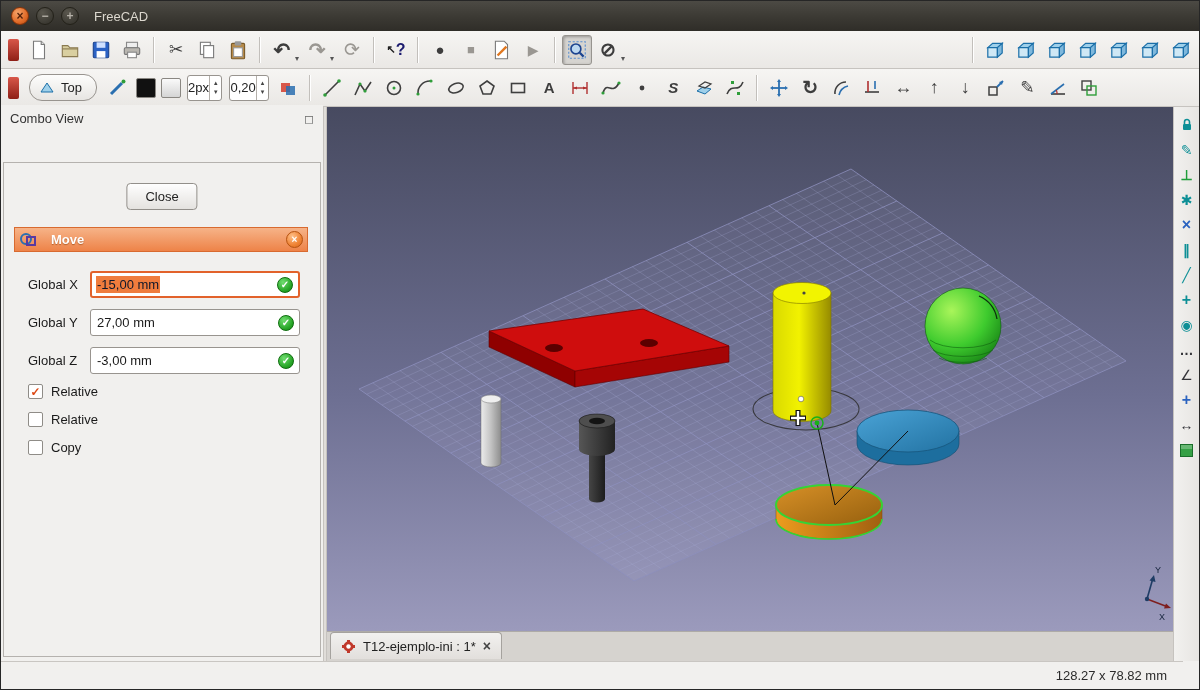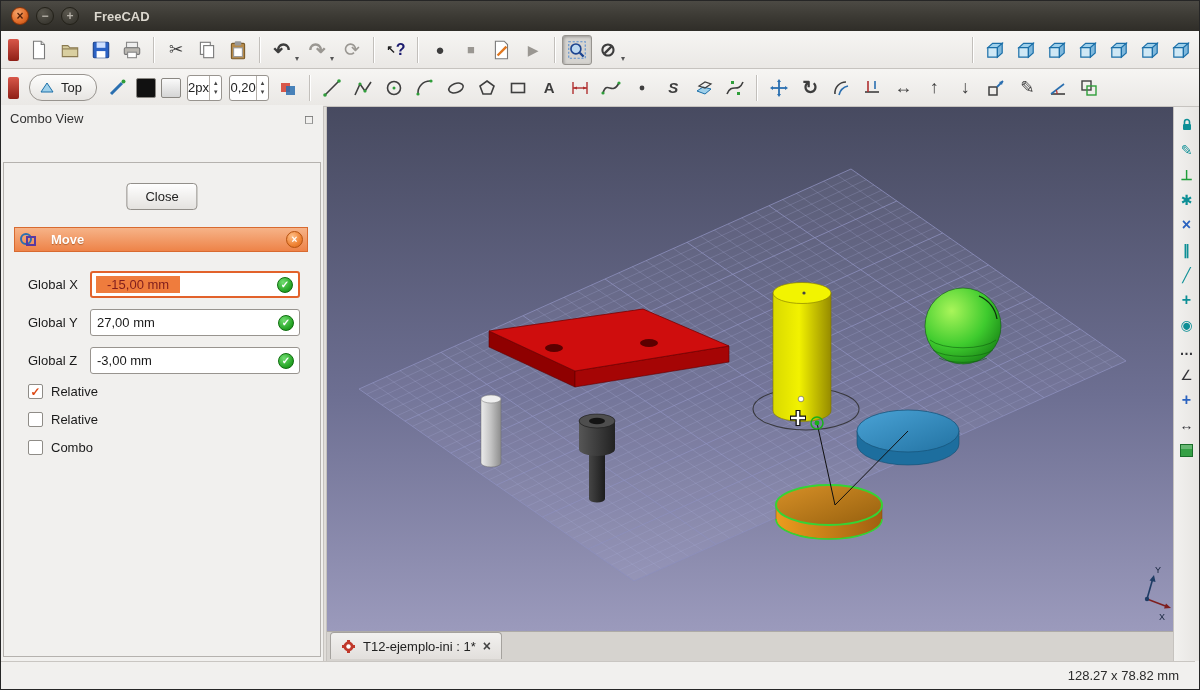--- a/index.html
+++ b/index.html
@@ -7,21 +7,21 @@
   .win{position:relative;width:1200px;height:690px;overflow:hidden;background:#f1f0ee;
        font-family:"Liberation Sans",sans-serif;font-size:13px;color:#222;border:1px solid #262626}
 
   
   .titlebar{height:30px;background:linear-gradient(#4c4a44,#3b3933 55%,#2f2d28);
             display:flex;align-items:center;padding:0 10px;gap:7px}
   .tbtn{width:18px;height:18px;border-radius:50%;display:flex;align-items:center;justify-content:center;
         font-size:12px;line-height:1;font-weight:bold}
   .tbtn.close{background:radial-gradient(circle at 35% 30%,#f5a369,#e06b28 60%,#b4490f);border:1px solid #8a3408;color:#55220a}
   .tbtn.min,.tbtn.max{background:radial-gradient(circle at 35% 30%,#5a574e,#3e3c35 65%,#32302a);border:1px solid #232119;color:#b5b1a8}
-  .wtitle{font-weight:bold;color:#dcd8cf;margin-left:8px}
+  .wtitle{font-weight:normal;color:#dcd8cf;margin-left:8px}
 
   
   .toolbar{display:flex;align-items:center;height:38px;background:linear-gradient(#f6f5f3,#eae8e5);
            border-bottom:1px solid #c6c3bf;padding:0 3px;gap:1px}
   .handle{width:11px;height:22px;background:linear-gradient(#d8574a,#8e1f16);border-radius:2px;margin:0 4px;flex:0 0 auto}
   .ti{min-width:30px;height:30px;display:flex;align-items:center;justify-content:center;border-radius:3px}
   .ti.glyph{font-size:17px;color:#3d3d3d}
   .ti.dim{color:#9a9792}
   .sep{width:2px;height:26px;margin:0 5px;border-left:1px solid #c2bfbb;border-right:1px solid #fff;flex:0 0 auto}
   .caret{font-size:8px;color:#555;align-self:flex-end;padding-bottom:5px;margin:0 2px 0 -3px}
@@ -54,21 +54,21 @@
   .move-head{position:absolute;top:64px;left:10px;right:12px;height:25px;display:flex;align-items:center;gap:14px;
              padding:0 4px;background:linear-gradient(#f6b388,#ee8348);border:1px solid #d86a30;color:#fff;
              font-weight:bold;text-shadow:0 1px 1px rgba(120,50,0,.5)}
   .move-help{margin-left:auto;width:17px;height:17px;border-radius:50%;font-weight:bold;
              background:radial-gradient(circle at 35% 30%,#ffc08a,#ef8334 60%,#d7661c);border:1px solid #b5520f;
              color:#fff;font-size:10px;display:flex;align-items:center;justify-content:center;text-shadow:none}
   .flabel{position:absolute;left:24px;color:#1a1a1a}
   .finput{position:absolute;left:86px;width:210px;height:27px;background:#fff;border:1px solid #98948f;
           border-radius:3px;display:flex;align-items:center;padding:0 26px 0 6px;color:#1a1a1a}
   .finput.focused{border:2px solid #e2622b;padding-left:4px}
-  .selhl{background:#ef7c3d;color:#7f1d1d;padding:1px 11px}
+  .selhl{background:#ef7c3d;color:#0f172a;padding:1px 1px}
   .fcheck{position:absolute;right:5px;top:50%;transform:translateY(-50%);width:16px;height:16px;border-radius:50%;
           background:radial-gradient(circle at 35% 30%,#6fdd6f,#27a527 65%,#128012);border:1px solid #0e6e0e;
           color:#fff;font-size:10px;font-weight:bold;display:flex;align-items:center;justify-content:center}
   .cbx{position:absolute;left:24px;width:15px;height:15px;background:#fff;border:1px solid #8f8c87;border-radius:2px;
        display:flex;align-items:center;justify-content:center;color:#dd4814;font-weight:bold;font-size:12px;line-height:1}
   .cbx-label{position:absolute;left:47px;color:#1a1a1a}
 
   
   .split{position:absolute;top:106px;left:322px;width:4px;bottom:28px;background:#e0ddd9;
          border-left:1px solid #c6c3bf;border-right:1px solid #c6c3bf}
@@ -82,21 +82,21 @@
 
   
   .rtb{position:absolute;top:106px;right:0;width:26px;bottom:28px;background:linear-gradient(90deg,#f2f1ef,#e7e5e2);
        border-left:1px solid #c6c3bf;display:flex;flex-direction:column;align-items:center;padding-top:8px;gap:5px}
   .rti{width:20px;height:20px;display:flex;align-items:center;justify-content:center;font-size:14px;line-height:1}
   .c-teal{color:#0d8f96}.c-green{color:#1f9e3a}.c-blue{color:#2b63c0}.c-dark{color:#35353a}
   .gridsq{width:13px;height:13px;background:#35a045;border:1px solid #1a6e2a;
           box-shadow:inset 0 4px 0 rgba(255,255,255,.25)}
 
   
-  .statusbar{position:absolute;bottom:0;left:0;right:4px;height:28px;background:#f1f0ee;border-top:1px solid #c9c6c2;
+  .statusbar{position:absolute;bottom:0;left:0;right:16px;height:28px;background:#f1f0ee;border-top:1px solid #c9c6c2;
              display:flex;align-items:center;justify-content:flex-end;padding-right:16px;color:#2b2b2b}
 </style>
 </head>
 <body>
 
 <svg width="0" height="0" style="position:absolute">
   <defs>
     <symbol id="sym-page" viewBox="0 0 20 20">
       <path d="M5,2 h7 l3,3 v13 h-10 z" fill="#ffffff" stroke="#7a7a7a"></path>
       <path d="M12,2 v3 h3" fill="#ddd" stroke="#7a7a7a"></path>
@@ -504,21 +504,21 @@
       <span class="cbx-label" style="top:221px">Relative</span>
 
       <span class="cbx" style="top:249px">
           <span></span>
         </span>
       <span class="cbx-label" style="top:249px">Relative</span>
 
       <span class="cbx" style="top:277px">
           <span></span>
         </span>
-      <span class="cbx-label" style="top:277px">Combo</span>
+      <span class="cbx-label" style="top:277px">Copy</span>
     </div>
   </div>
 
   <div class="split"></div>
 
   <div class="viewport">
     <svg class="scene" width="848" height="524" viewBox="0 0 848 524">
       <defs>
         <linearGradient id="bgGrad" x1="0" y1="0" x2="0" y2="1">
           <stop offset="0" stop-color="#474a60"></stop>

